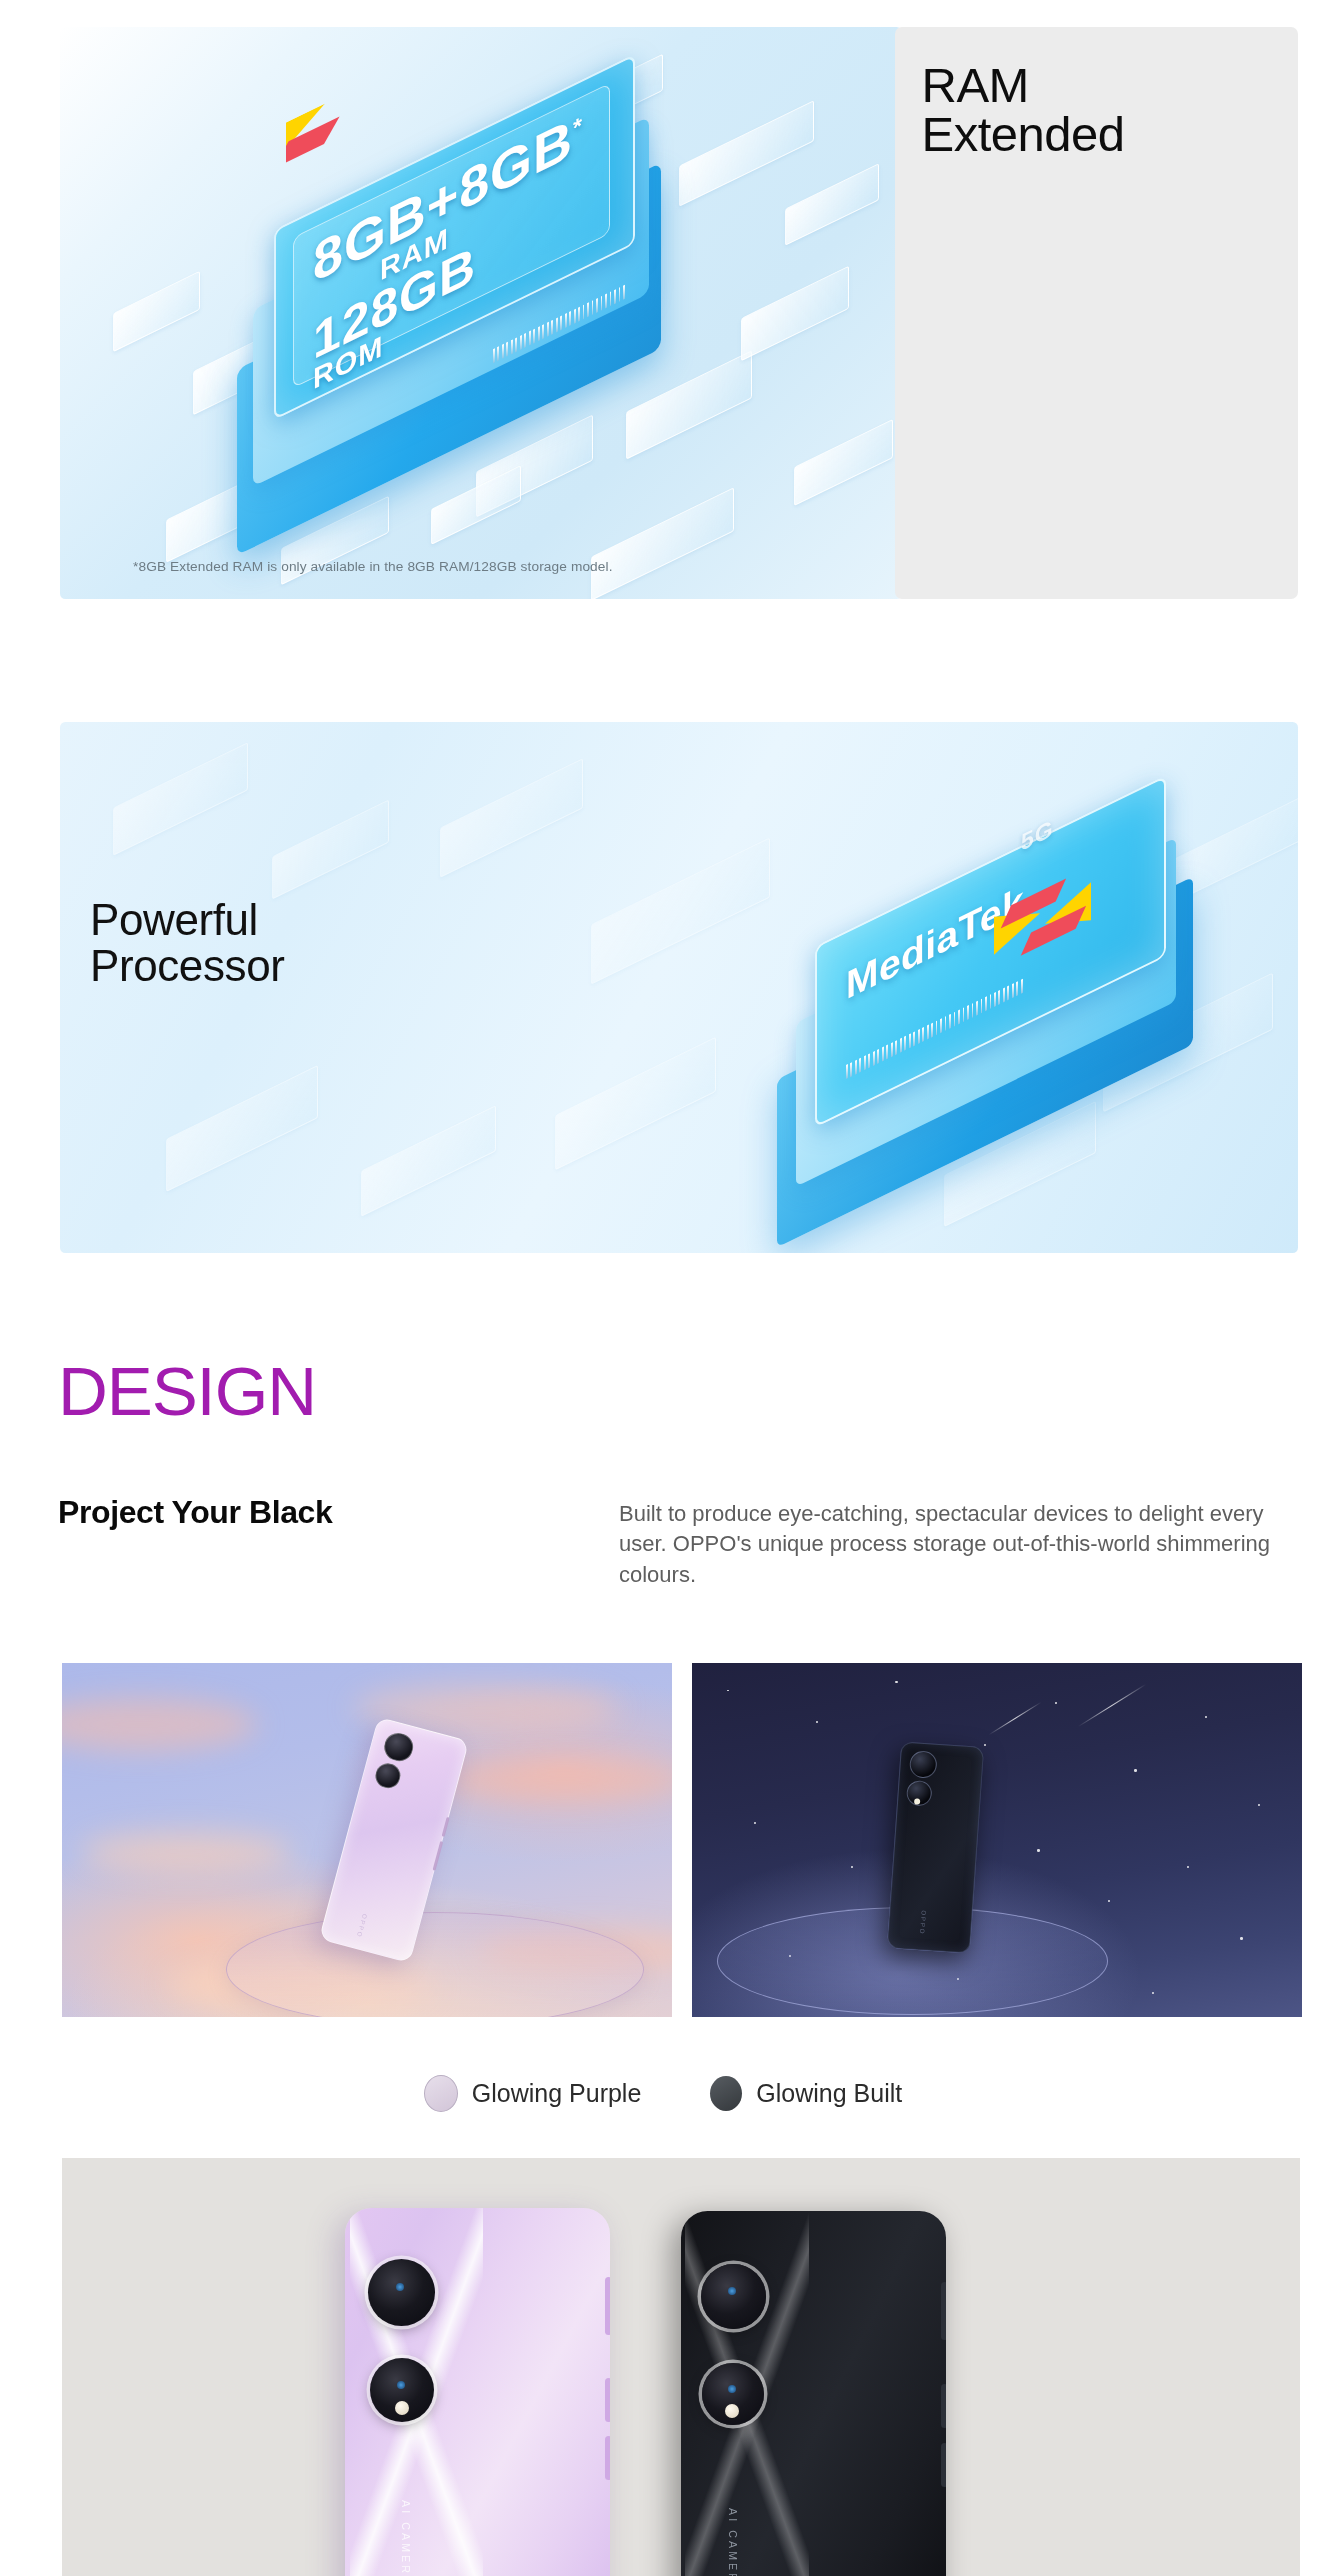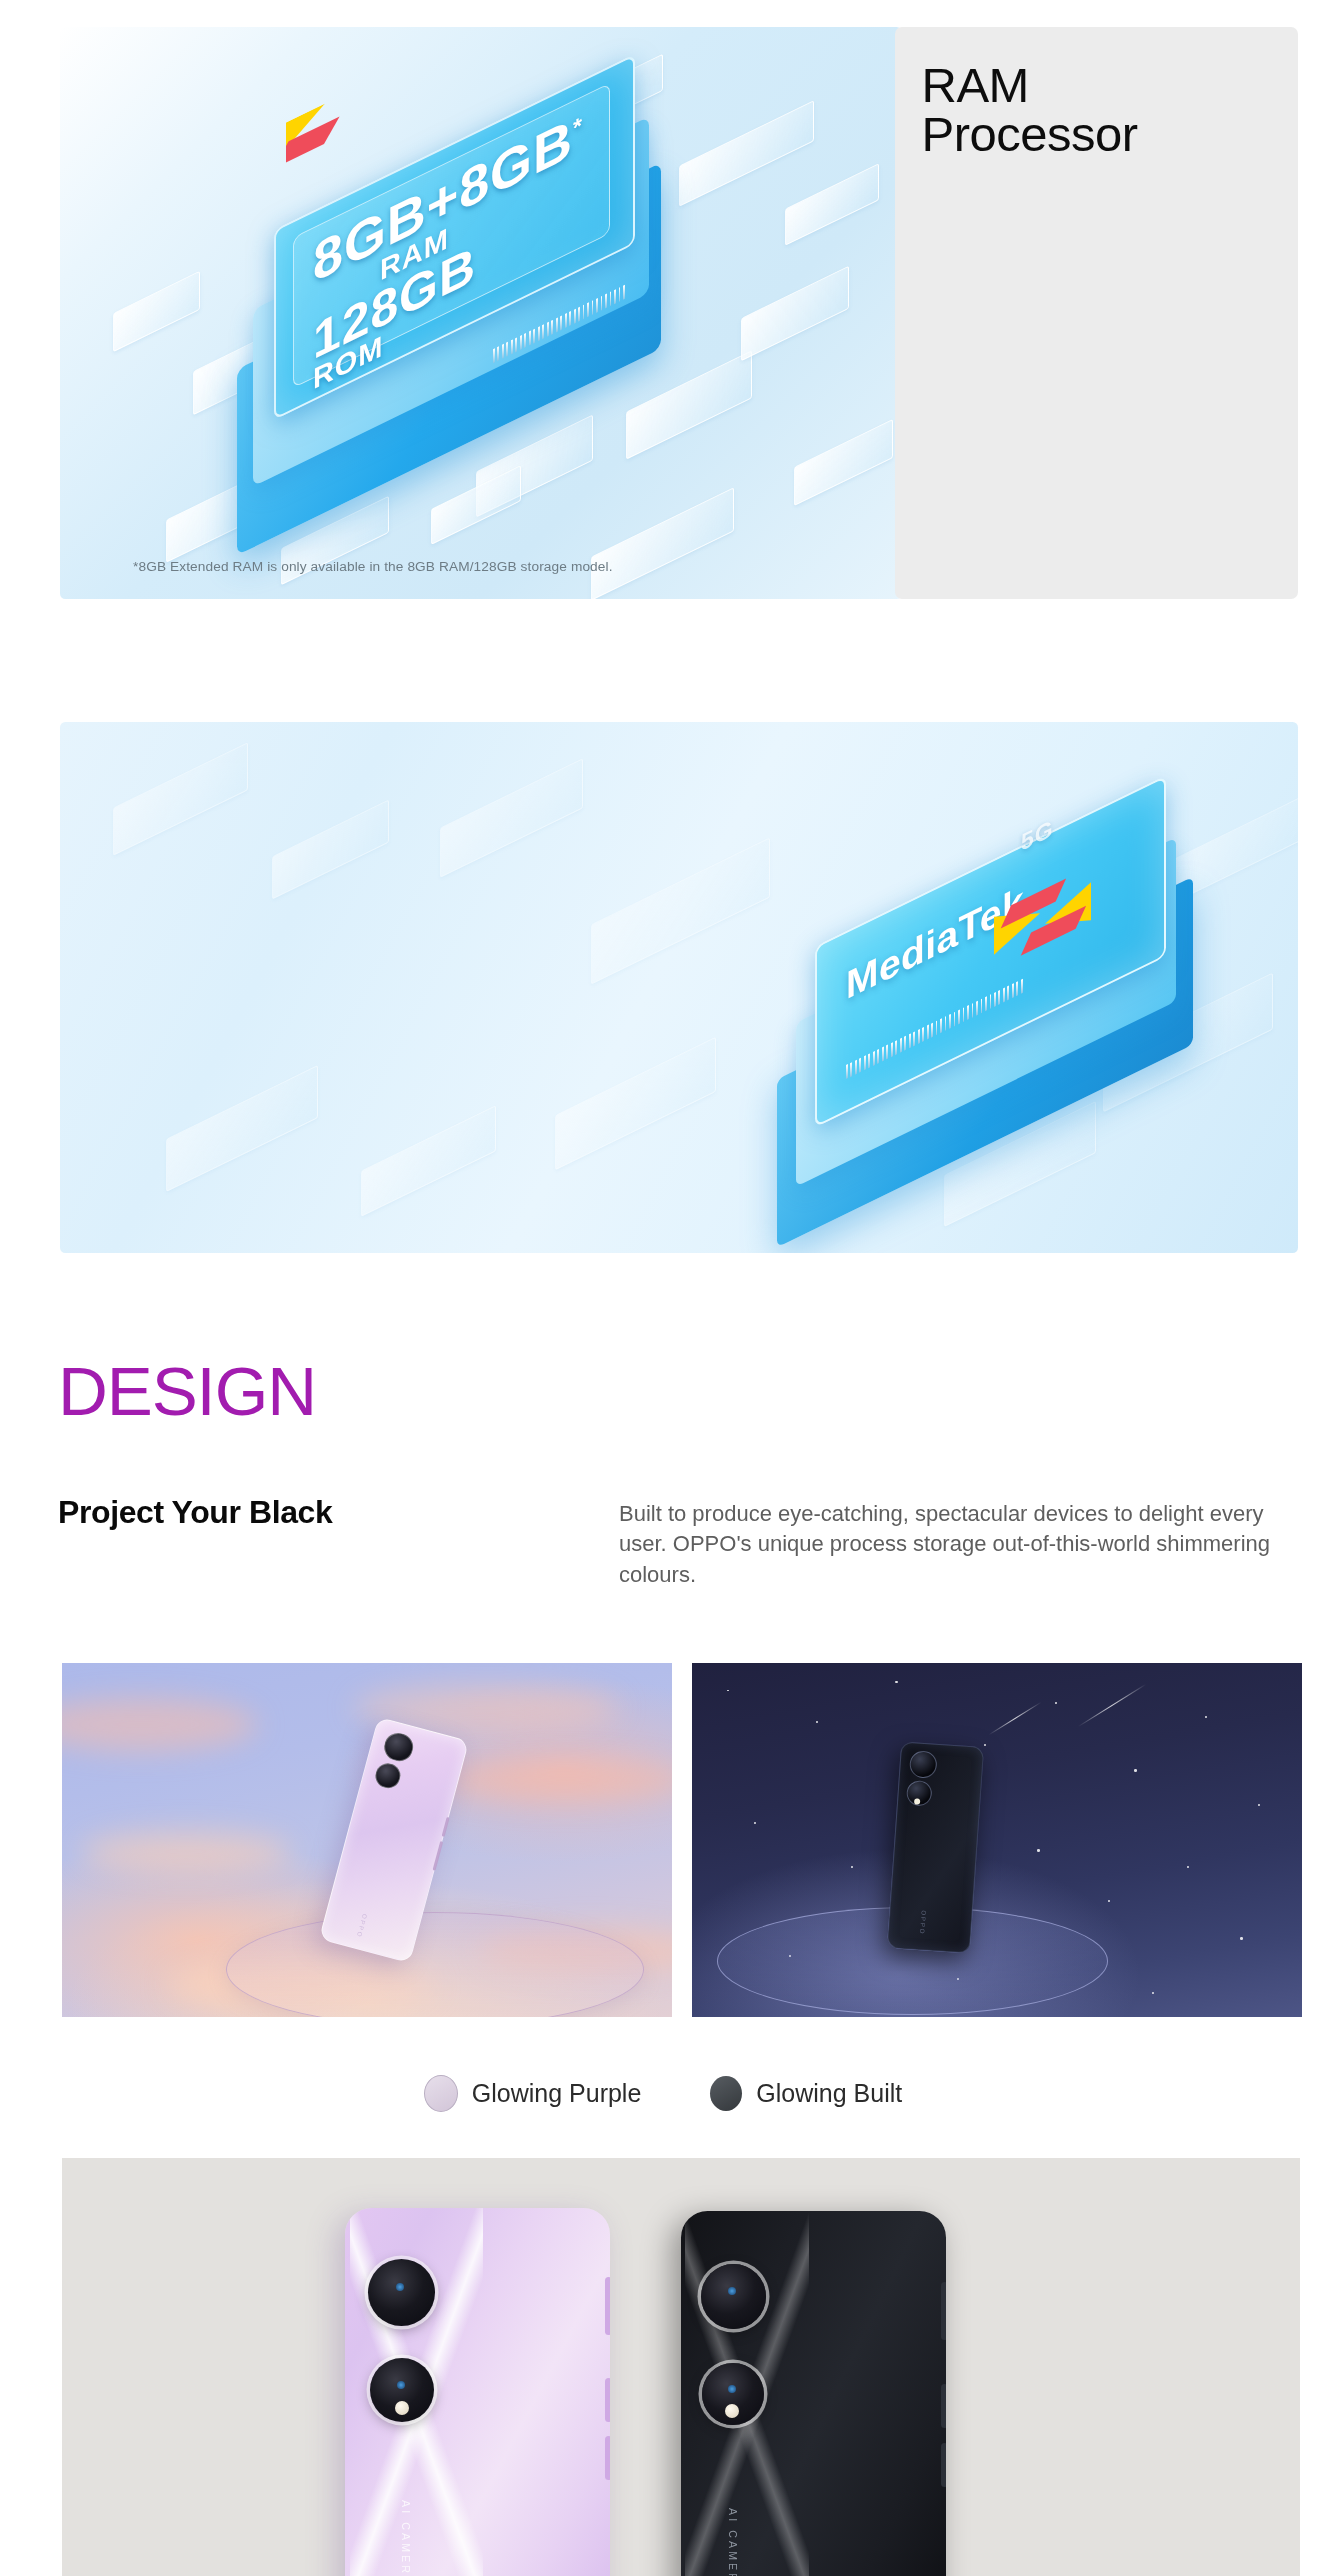--- a/index.html
+++ b/index.html
@@ -602,38 +602,42 @@
         <div class="l4">ROM</div>
       </div>
     </div>
 
     <div id="ram-footnote">*8GB Extended RAM is only available in the 8GB RAM/128GB storage model.</div>
   </div>
 
   <div id="ram-text-panel">
     <div id="ram-heading">
       <div>RAM</div>
-      <div>Processor</div>
+      <div>Extended</div>
     </div>
   </div>
 </div>
 
 <div id="proc-section">
 
   <div class="circ" style="left:53px;  top:53px;  width:133px; height:46px; opacity:.5;"></div>
   <div class="circ" style="left:212px; top:106px; width:115px; height:41px; opacity:.5;"></div>
   <div class="circ" style="left:380px; top:71px;  width:141px; height:48px; opacity:.5;"></div>
   <div class="circ" style="left:106px; top:380px; width:150px; height:51px; opacity:.55;"></div>
   <div class="circ" style="left:301px; top:416px; width:133px; height:44px; opacity:.55;"></div>
   <div class="circ" style="left:495px; top:354px; width:159px; height:53px; opacity:.5;"></div>
   <div class="circ" style="left:531px; top:159px; width:177px; height:58px; opacity:.45;"></div>
   <div class="circ" style="left:1043px;top:292px; width:168px; height:55px; opacity:.5;"></div>
   <div class="circ" style="left:884px;top:416px; width:150px; height:50px; opacity:.5;"></div>
   <div class="circ" style="left:1114px;top:106px; width:124px; height:42px; opacity:.45;"></div>
 
+  <div id="proc-heading">
+    <div>Powerful</div>
+    <div>Processor</div>
+  </div>
 
   <div id="mtk-stack">
     <div id="mtk-base"></div>
     <div id="mtk-mid"></div>
     <div id="mtk-top"></div>
 
     <div class="pin-row" style="left:96px; top:265px;">
       <i></i>
         <i></i>
         <i></i>

